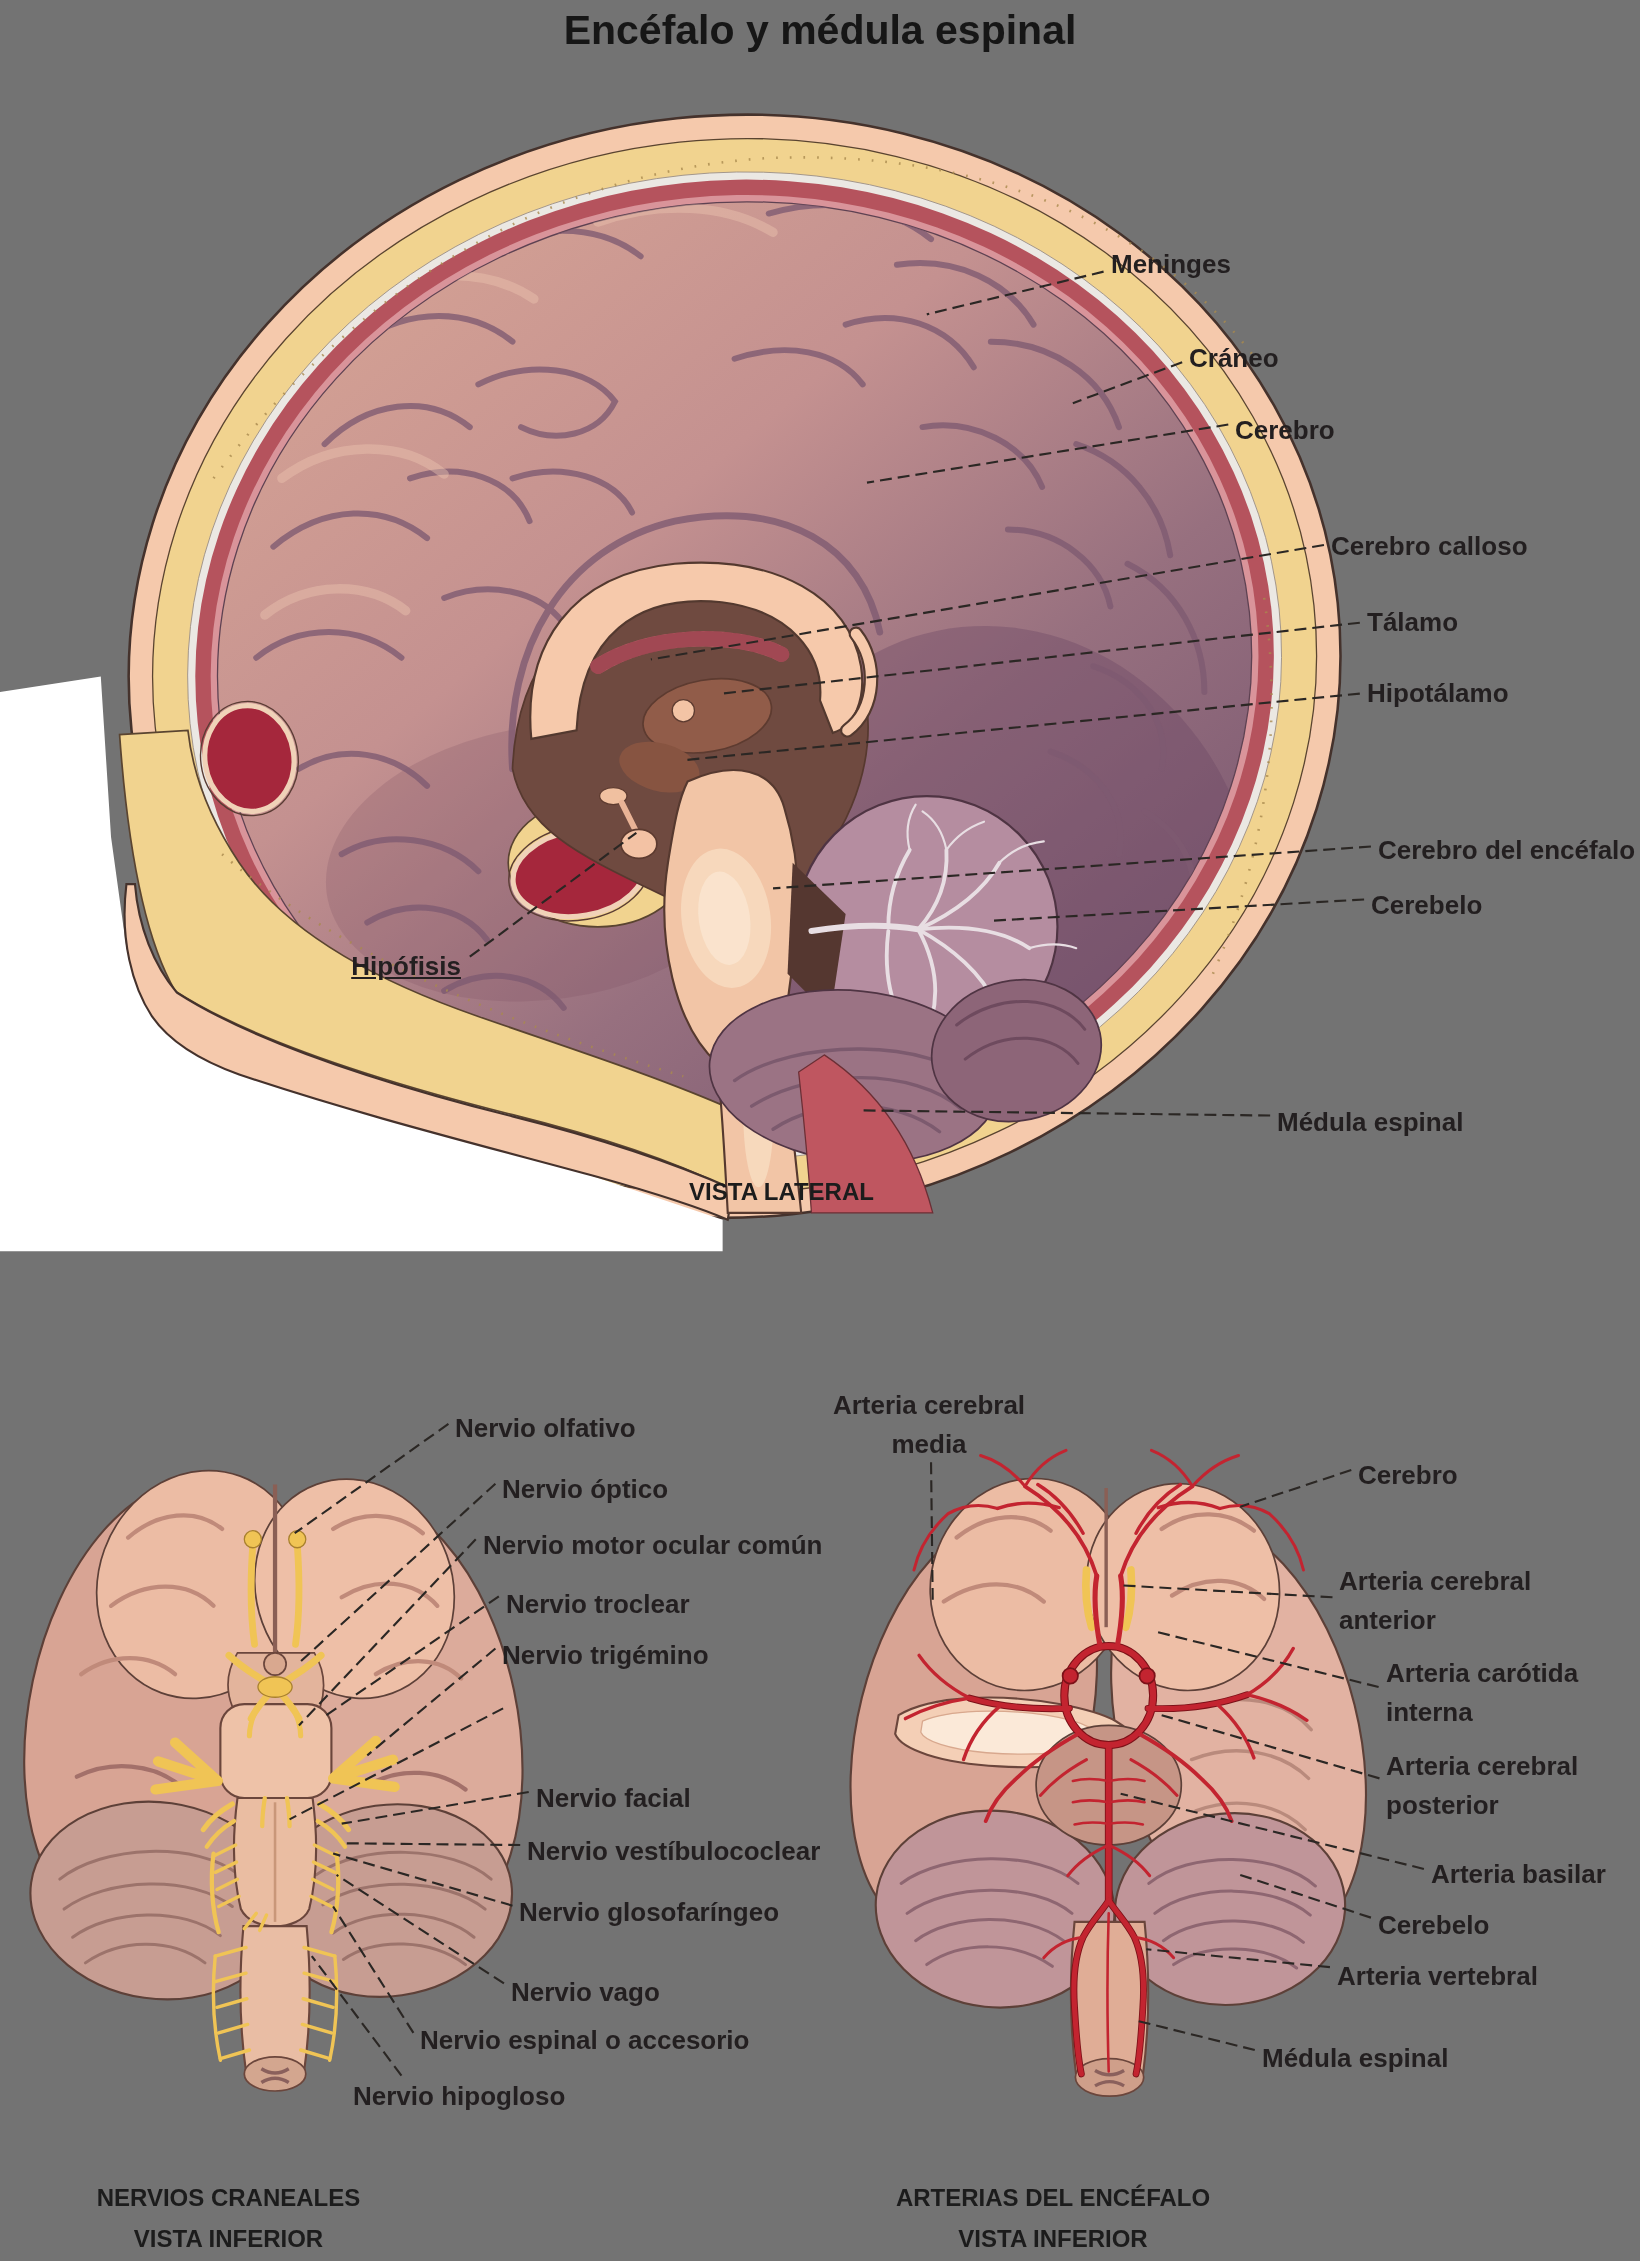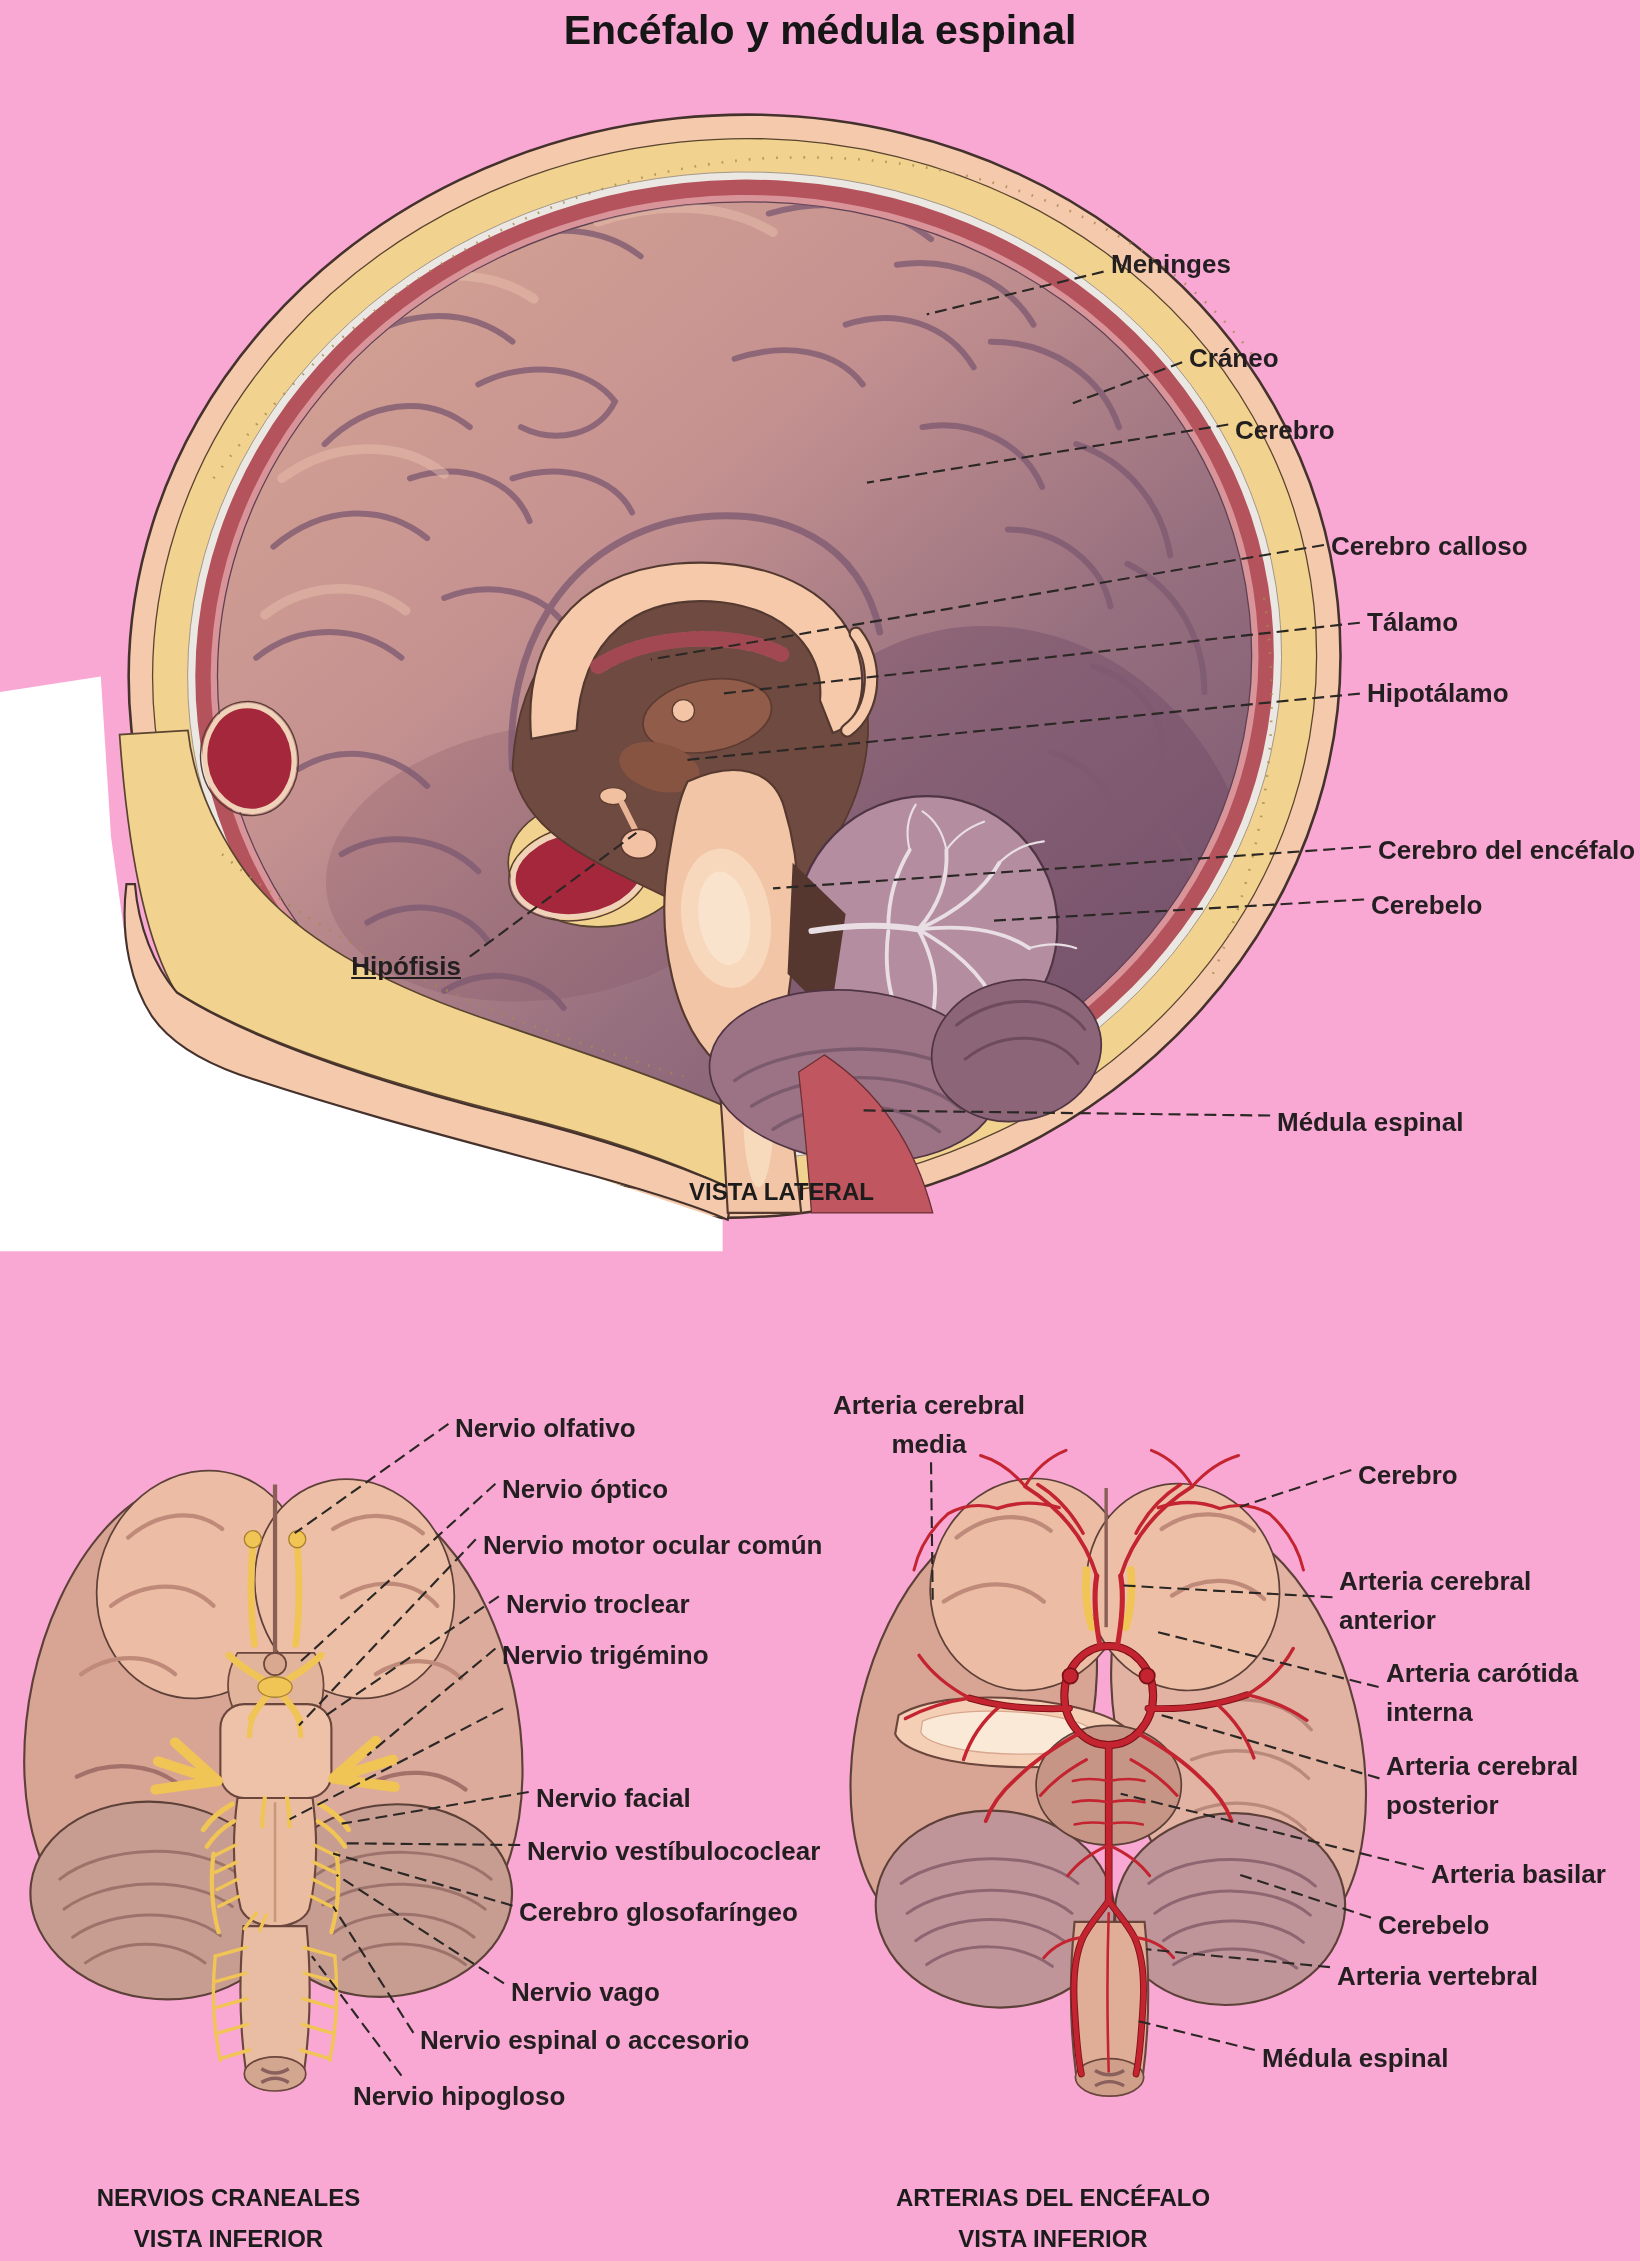--- a/index.html
+++ b/index.html
@@ -1,16 +1,16 @@
 <!DOCTYPE html>
 <html style="font-size:13.7px"><head>
 <meta charset="utf-8">
 <style>
   html,body{margin:0;padding:0;background:#fff;}
-  .canvas{position:relative;width:1640px;height:2261px;background:#f9a8d4;overflow:hidden;
+  .canvas{position:relative;width:1640px;height:2261px;background:#737373;overflow:hidden;
           font-family:"Liberation Sans",sans-serif;color:#231f20;}
   .art{position:absolute;left:0;top:0;}
   .title{position:absolute;left:0;top:6.8px;width:1640px;text-align:center;
          font-size:41px;font-weight:600;color:#161616;letter-spacing:0;}
   .lbl{position:absolute;font-size:26px;font-weight:600;line-height:1.5;
        white-space:pre-line;color:#231f20;}
   .cap{position:absolute;font-size:24px;font-weight:700;line-height:1.7;
        text-align:center;white-space:pre-line;color:#1c1c1c;}
   .ctr{text-align:center;}
   .rgt{text-align:right;text-decoration:underline;}
@@ -351,21 +351,21 @@
 <div class="lbl" style="left:1277px;top:1103px">Médula espinal</div>
 <div class="cap" style="left:649px;top:1172px;width:265px">VISTA LATERAL</div>
 
 <div class="lbl" style="left:455px;top:1409px">Nervio olfativo</div>
 <div class="lbl" style="left:502px;top:1470px">Nervio óptico</div>
 <div class="lbl" style="left:483px;top:1526px">Nervio motor ocular común</div>
 <div class="lbl" style="left:506px;top:1585px">Nervio troclear</div>
 <div class="lbl" style="left:502px;top:1636px">Nervio trigémino</div>
 <div class="lbl" style="left:536px;top:1779px">Nervio facial</div>
 <div class="lbl" style="left:527px;top:1832px">Nervio vestíbulococlear</div>
-<div class="lbl" style="left:519px;top:1893px">Cerebro glosofaríngeo</div>
+<div class="lbl" style="left:519px;top:1893px">Nervio glosofaríngeo</div>
 <div class="lbl" style="left:511px;top:1973px">Nervio vago</div>
 <div class="lbl" style="left:420px;top:2021px">Nervio espinal o accesorio</div>
 <div class="lbl" style="left:353px;top:2077px">Nervio hipogloso</div>
 <div class="cap" style="left:79px;top:2178px;width:299px">NERVIOS CRANEALES
 VISTA INFERIOR</div>
 
 <div class="lbl ctr" style="left:801px;top:1386px;width:256px">Arteria cerebral
 media</div>
 <div class="lbl" style="left:1358px;top:1456px">Cerebro</div>
 <div class="lbl" style="left:1339px;top:1562px;width:239px">Arteria cerebral

